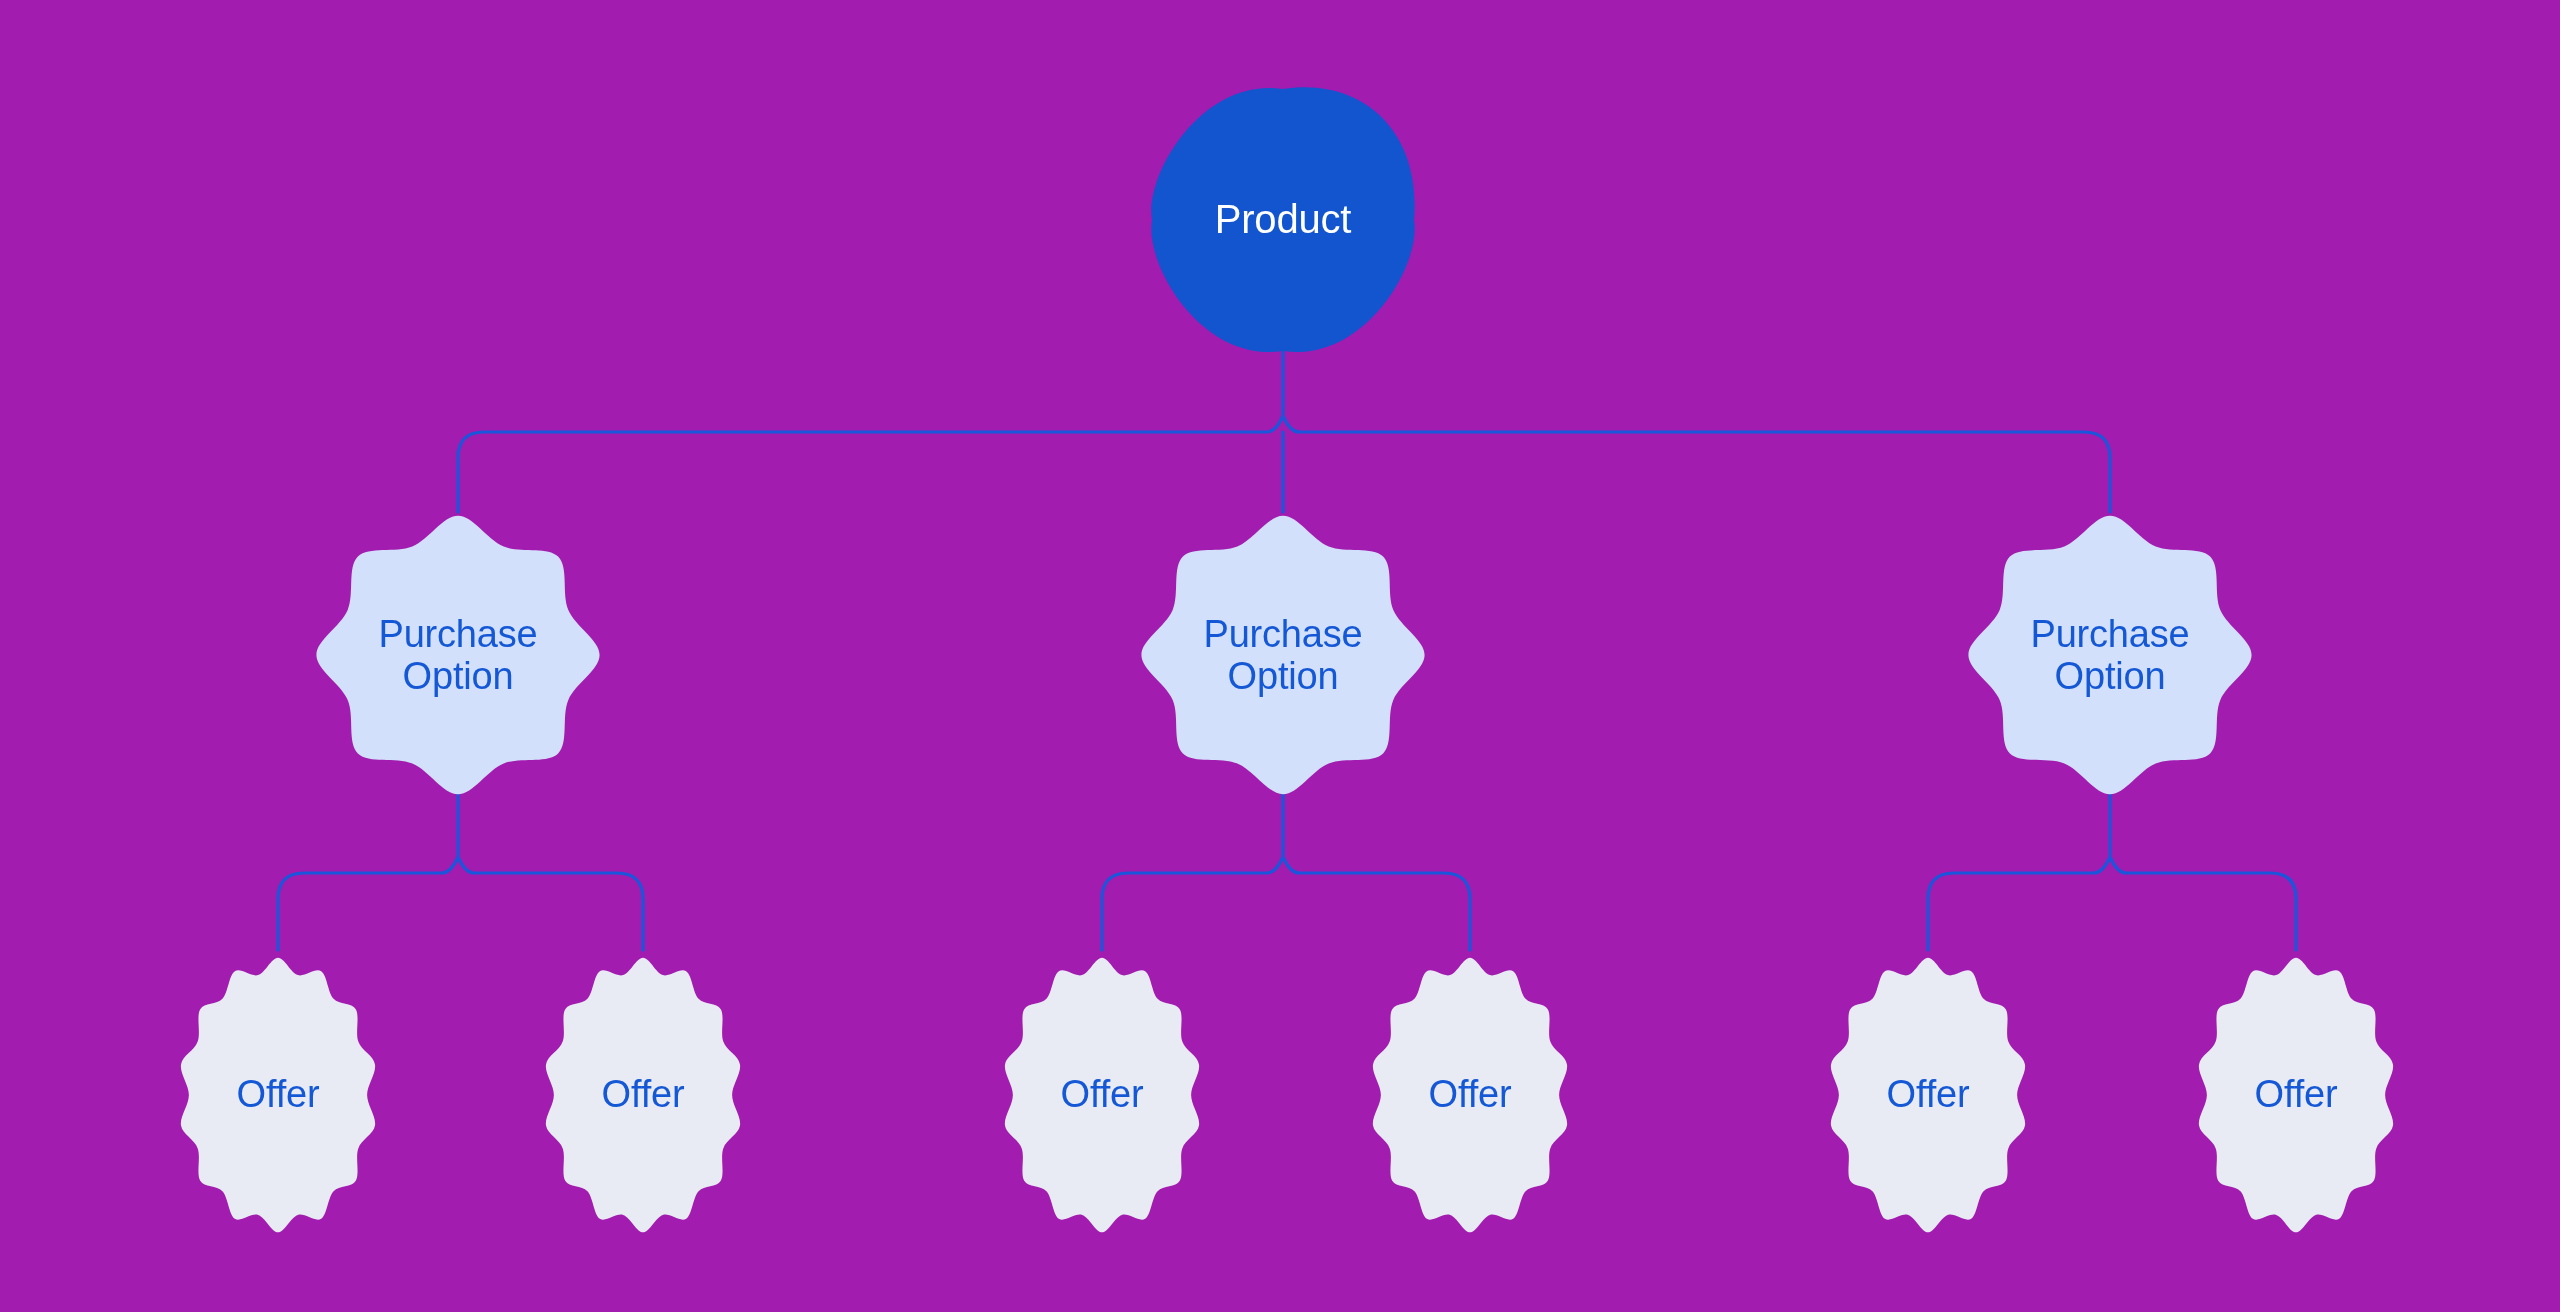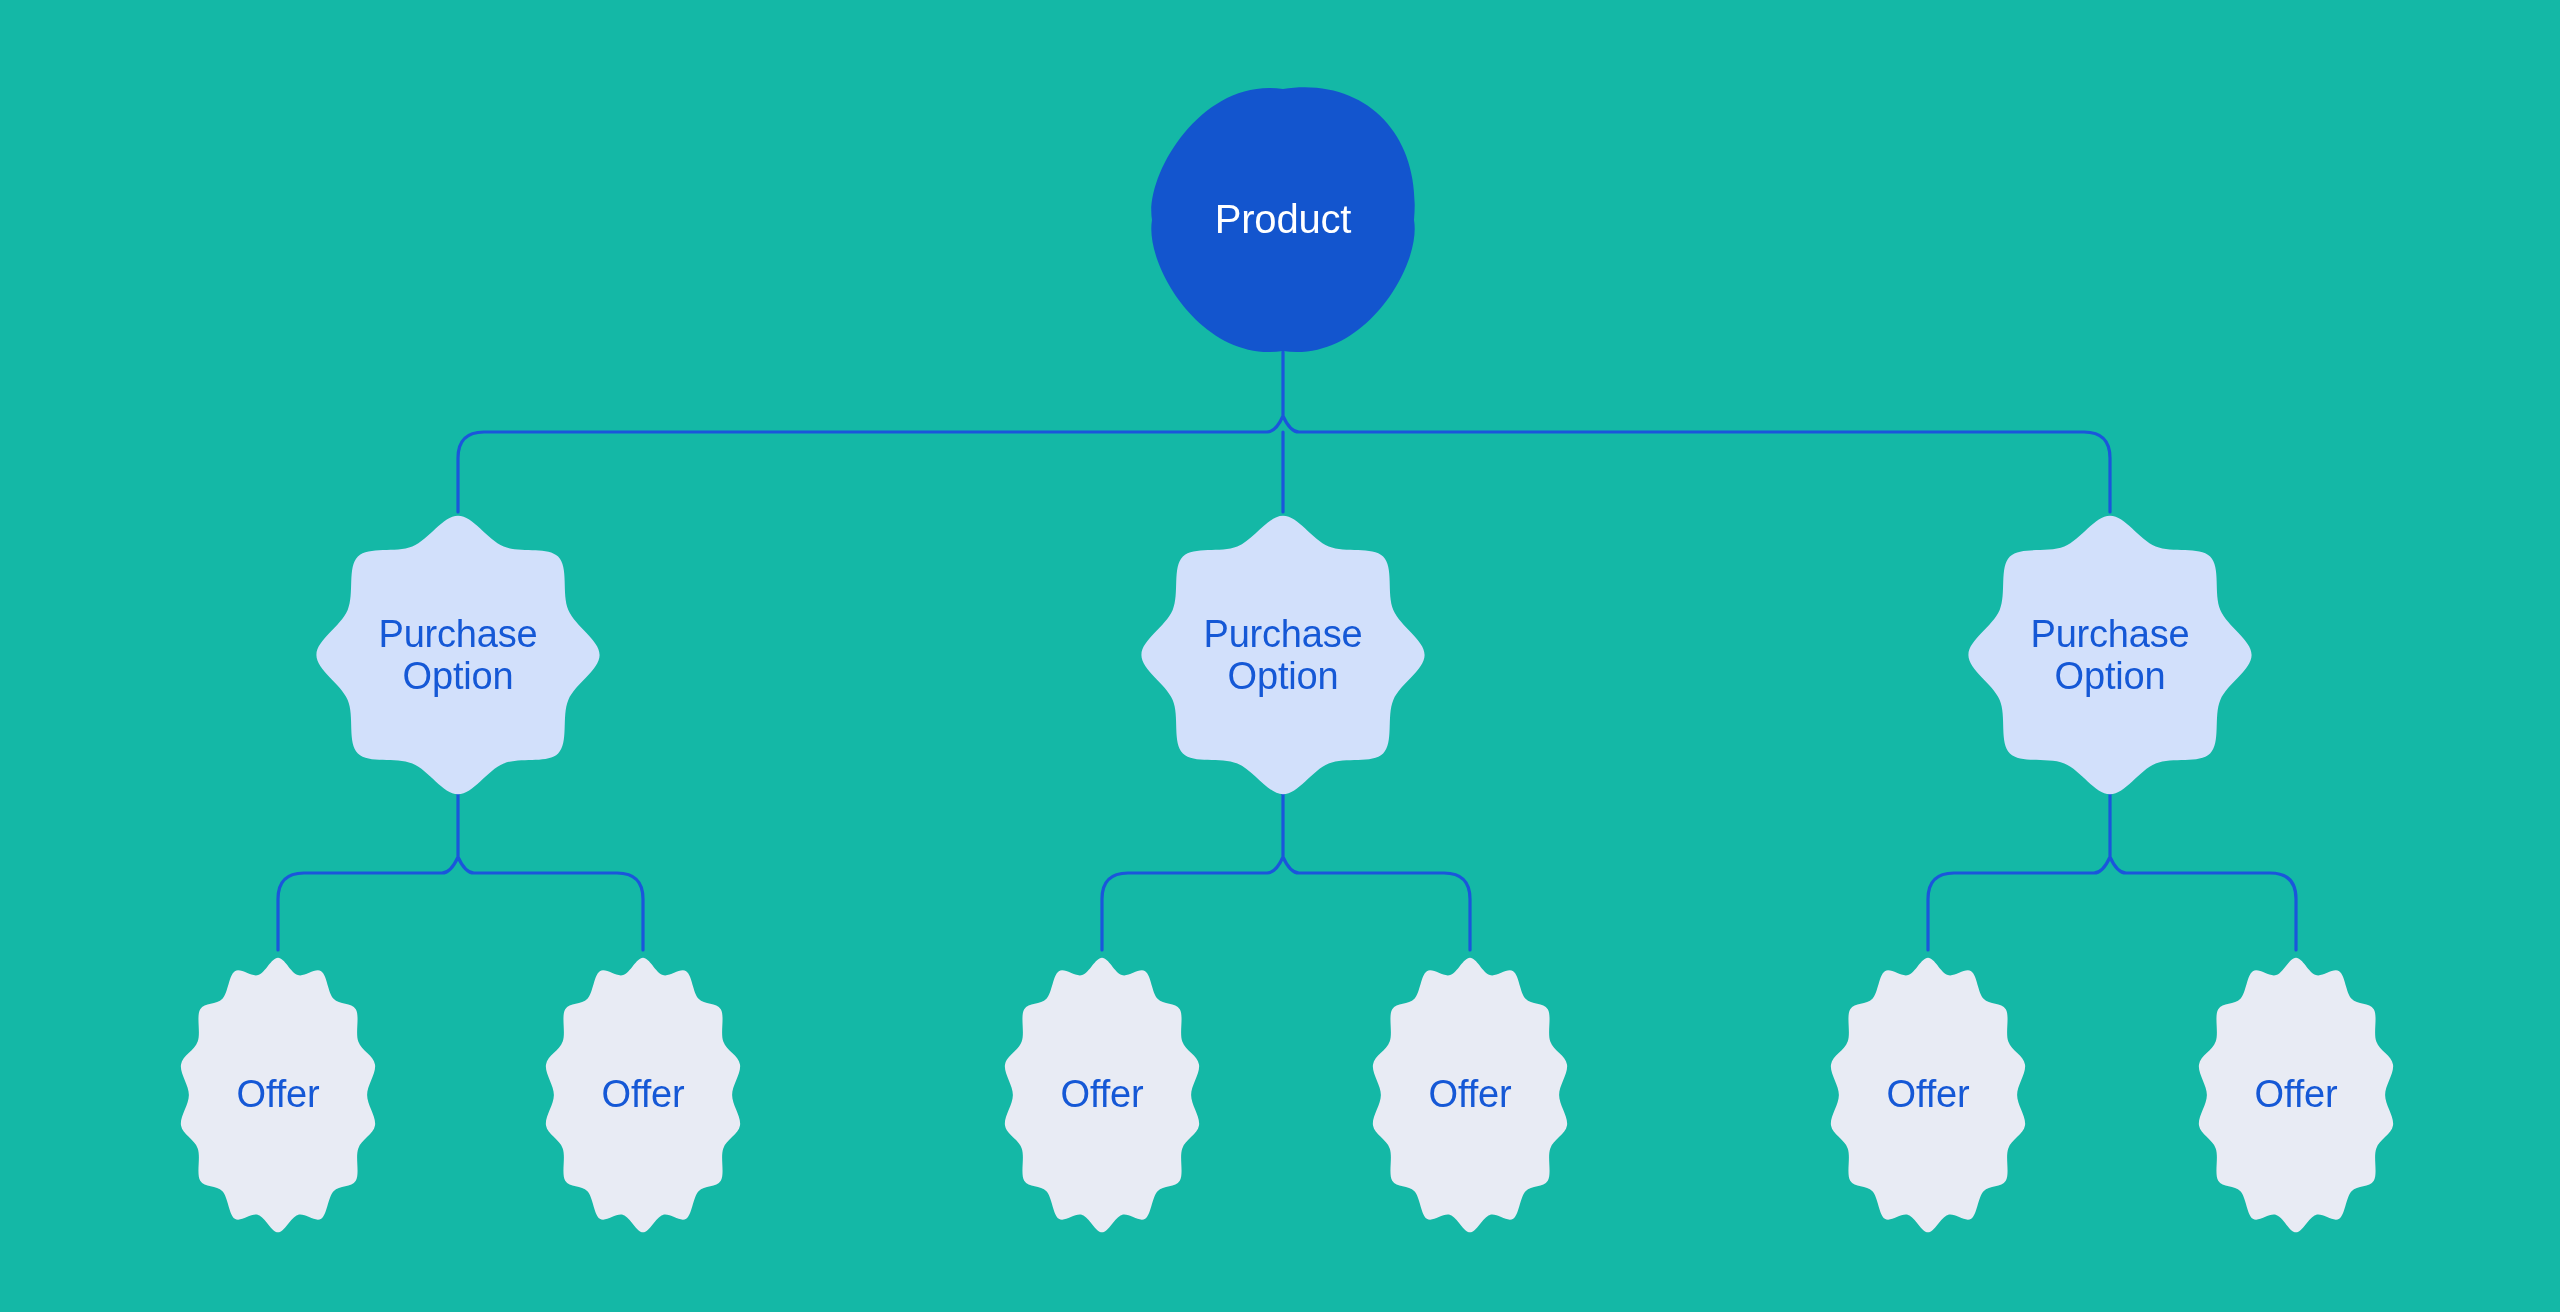--- a/index.html
+++ b/index.html
@@ -11,21 +11,21 @@
   body {
     width: 2560px;
     height: 1312px;
     overflow: hidden;
     font-family: "Liberation Sans", sans-serif;
   }
   #diagram-root {
     position: relative;
     width: 2560px;
     height: 1312px;
-    background: #14b8a6;
+    background: #a21caf;
   }
   #diagram-svg {
     position: absolute;
     inset: 0;
     width: 2560px;
     height: 1312px;
     display: block;
   }
   .node-label {
     font-family: "Liberation Sans", sans-serif;

